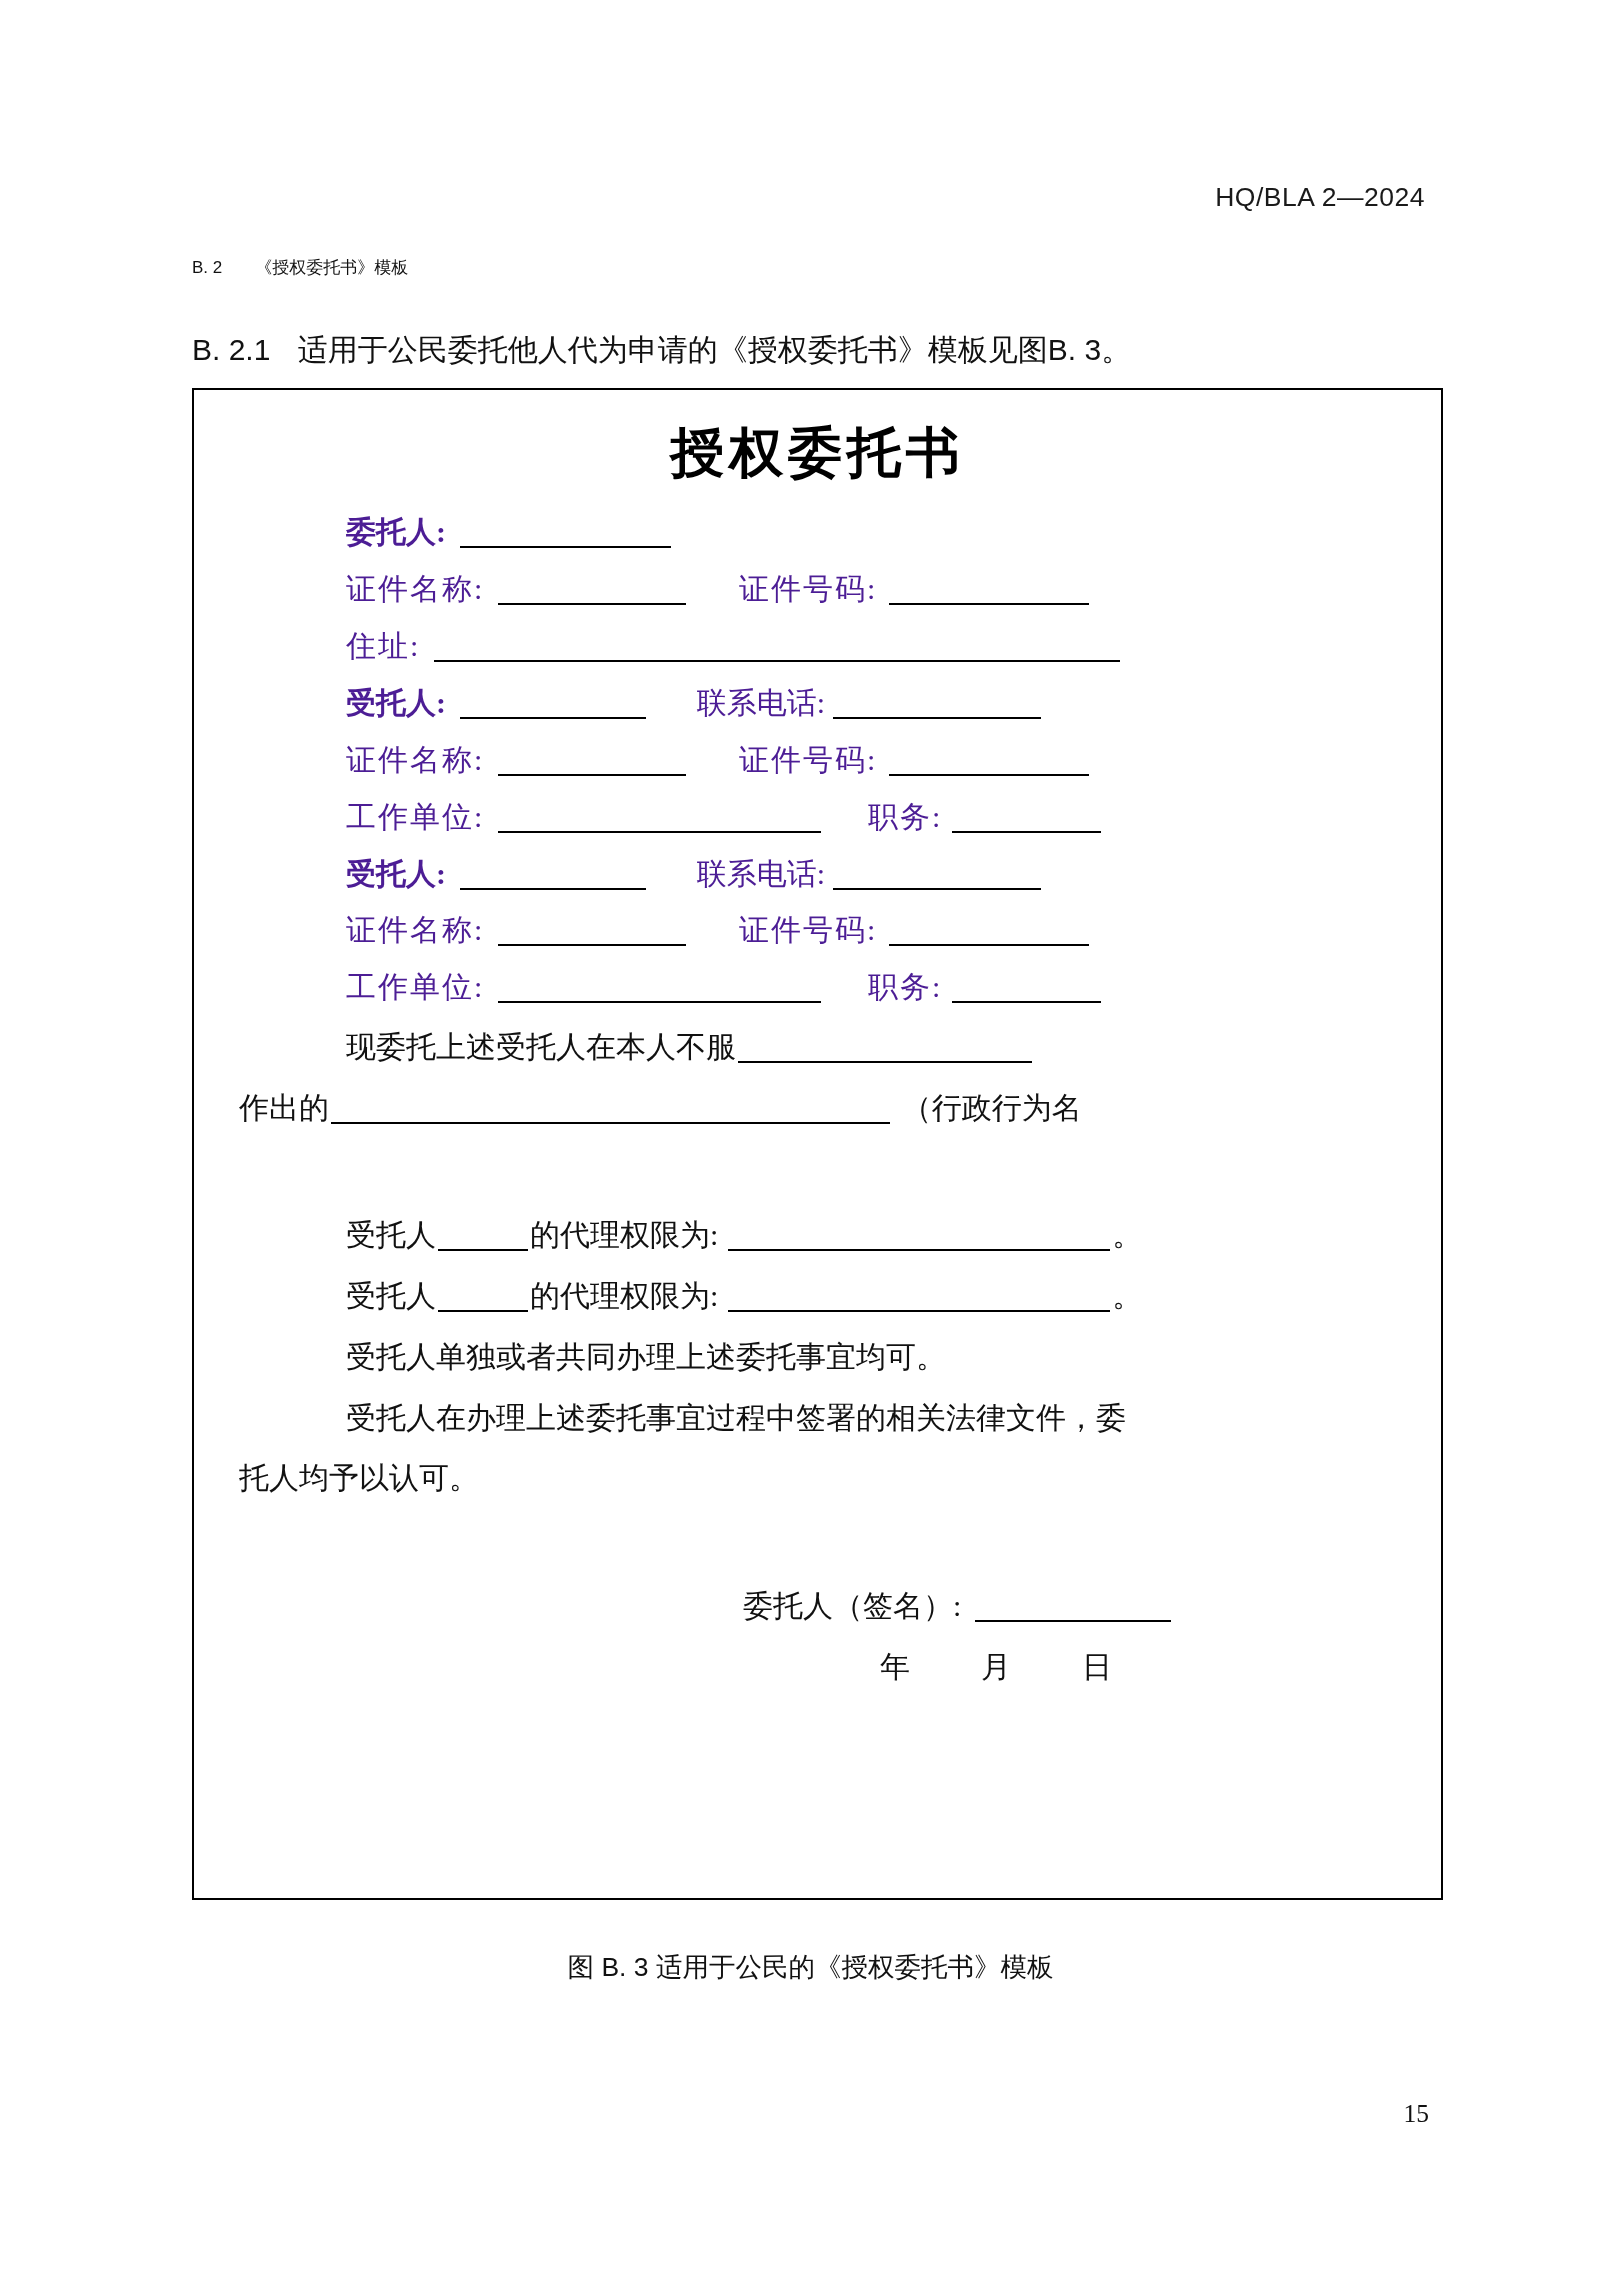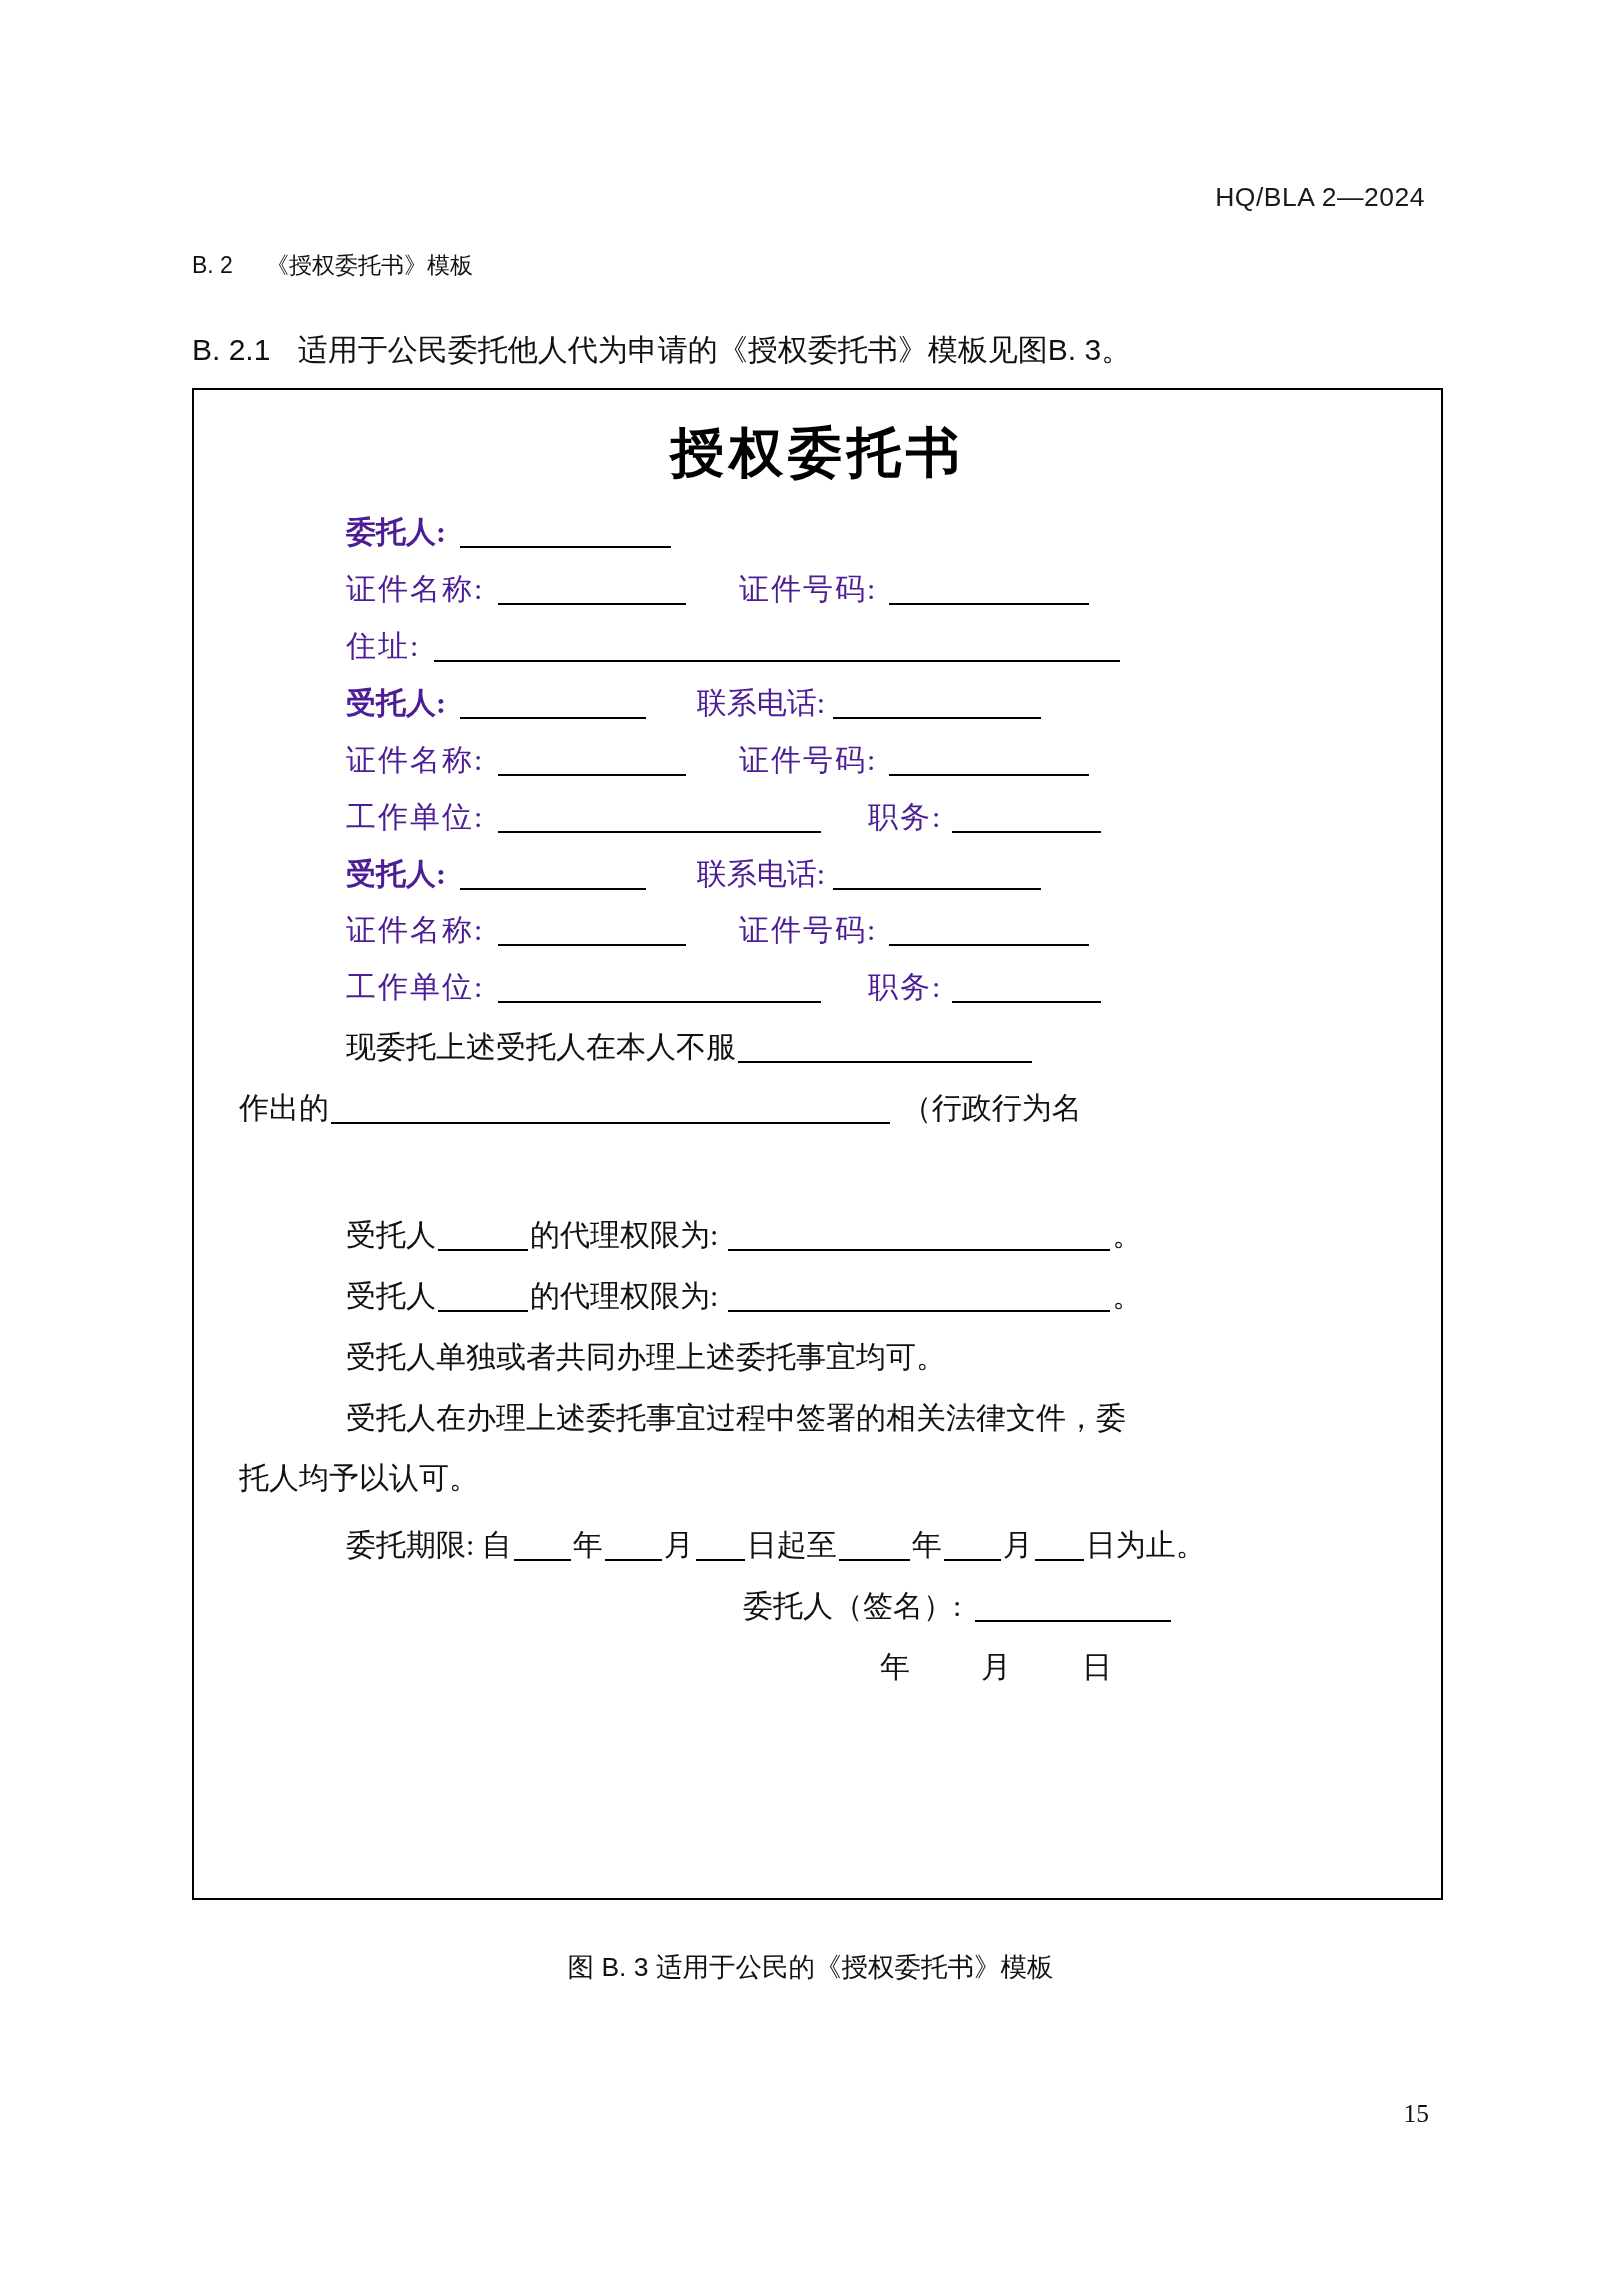--- a/index.html
+++ b/index.html
@@ -38,22 +38,22 @@
     left: 192px;
     font-family: "Liberation Sans", "DejaVu Sans", sans-serif;
     color: #111;
     white-space: nowrap;
   }
   .clause .num {
     display: inline-block;
     font-family: "Liberation Sans", "DejaVu Sans", sans-serif;
   }
   .clause-b2 {
-    top: 250px;
-    font-size: 23px;
+    top: 256px;
+    font-size: 17px;
     font-weight: 400;
   }
   .clause-b2 .num { margin-right: 33px; }
 
   .clause-b21 {
     top: 330px;
     font-size: 30px;
   }
   .clause-b21 .num { margin-right: 27.4px; }
 
@@ -211,23 +211,20 @@
 
       <div class="para" style="top:886px; left:152px;">
         <span>受托人</span><span class="blank" style="width:90px;"></span><span>的代理权限为:</span><span class="blank" style="width:382px; margin-left:9.8px;"></span><span>。</span>
       </div>
 
       <div class="para" style="top:1008px; left:152px;">受托人在办理上述委托事宜过程中签署的相关法律文件，委</div>
 
       <div class="para" style="top:947px; left:152px;">受托人单独或者共同办理上述委托事宜均可。</div>
       <div class="para" style="top:1068px; left:45px;">托人均予以认可。</div>
 
-      <div class="para" style="top:1135px; left:152px;">
-        <span>委托期限: 自</span><span class="blank" style="width:57px;"></span><span>年</span><span class="blank" style="width:57px;"></span><span>月</span><span class="blank" style="width:49px;"></span><span>日起至</span><span class="blank" style="width:71px;"></span><span>年</span><span class="blank" style="width:57px;"></span><span>月</span><span class="blank" style="width:49px;"></span><span>日为止。</span>
-      </div>
 
       <div class="para" style="top:1196px; left:549px;">
         <span>委托人（签名）:</span><span class="blank" style="width:196px; margin-left:13.7px;"></span>
       </div>
 
       <div class="para" style="top:1257px; left:686px;">
         <span>年</span><span style="display:inline-block; width:71px;"></span><span>月</span><span style="display:inline-block; width:71px;"></span><span>日</span>
       </div>
 
     </div>

